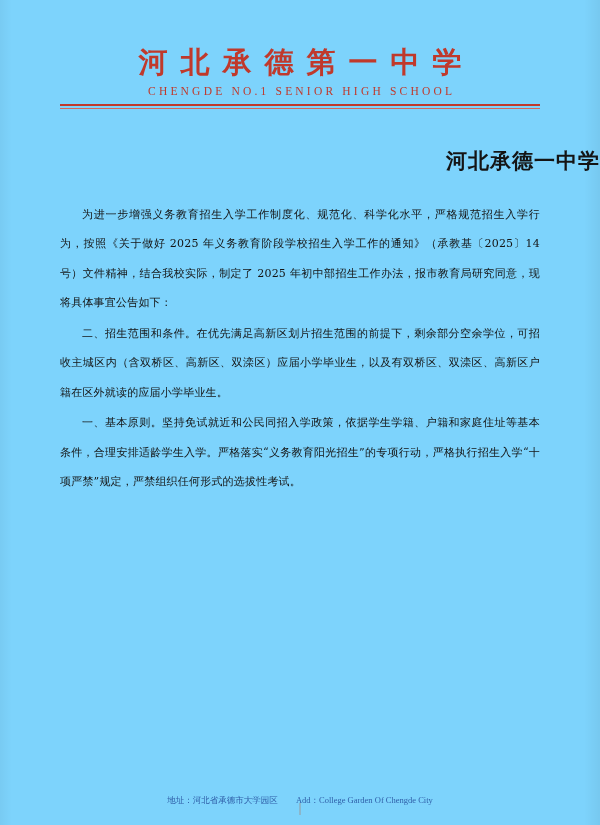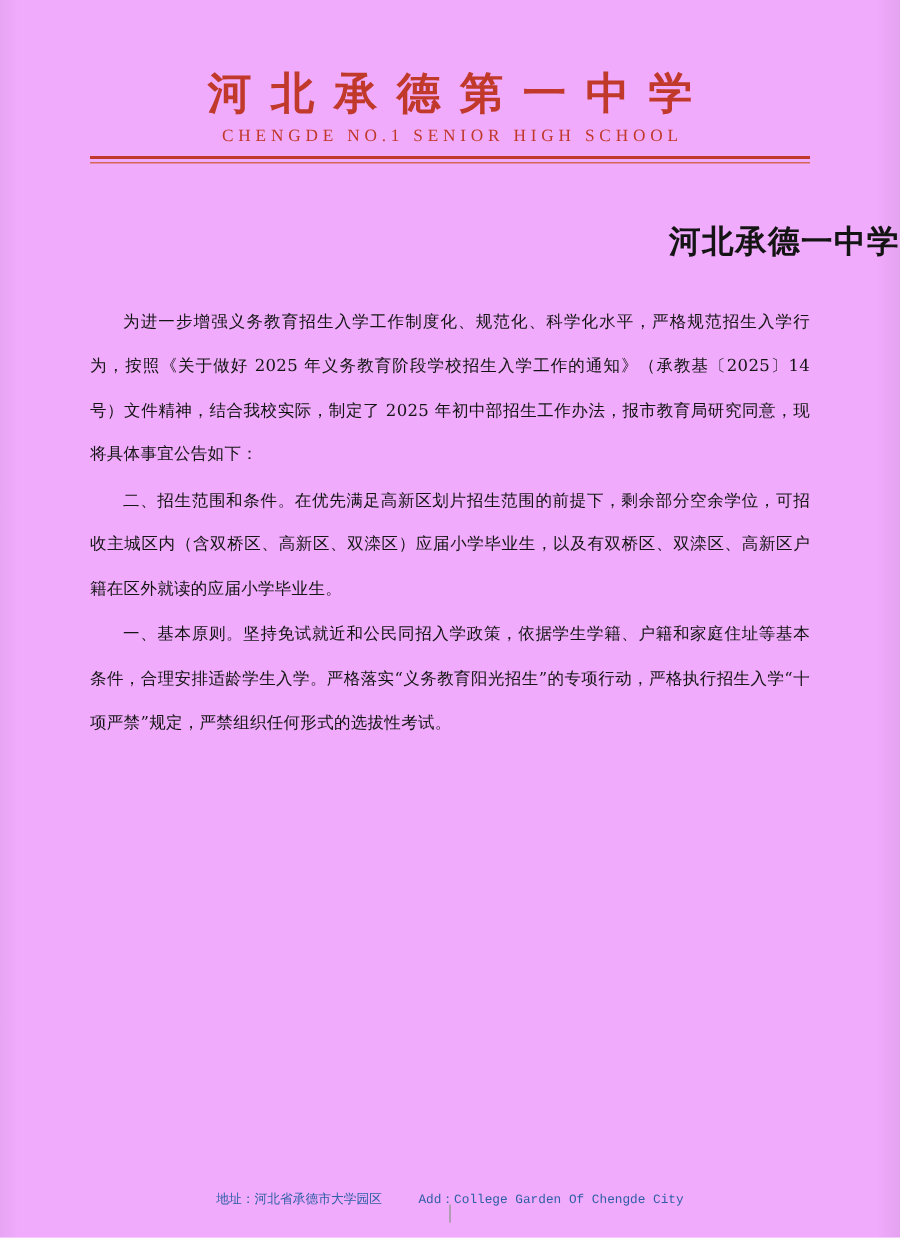--- a/index.html
+++ b/index.html
@@ -11,21 +11,21 @@
     height: 825px;
     background: #ffffff;
     font-family: "Liberation Serif", "DejaVu Serif", serif;
     color: #1a1a1a;
     overflow: hidden;
   }
   .page {
     position: relative;
     width: 600px;
     height: 825px;
-    background: #f0abfc;
+    background: #7dd3fc;
     box-sizing: border-box;
   }
 
   
   .letterhead {
     padding-top: 46px;
     text-align: center;
   }
   .school-name-cn {
     font-family: "DejaVu Serif", "Liberation Serif", serif;
@@ -92,21 +92,21 @@
   }
 
   
   .footer {
     position: absolute;
     left: 0;
     bottom: 18px;
     width: 100%;
     text-align: center;
     color: #2f5fa8;
-    font-family: Liberation Mono, monospace;
+    font-family: Liberation Serif, serif;
     font-size: 8.5px;
     line-height: 13px;
   }
   .footer .line {
     white-space: nowrap;
   }
   .footer .sep {
     display: inline-block;
     width: 14px;
   }

